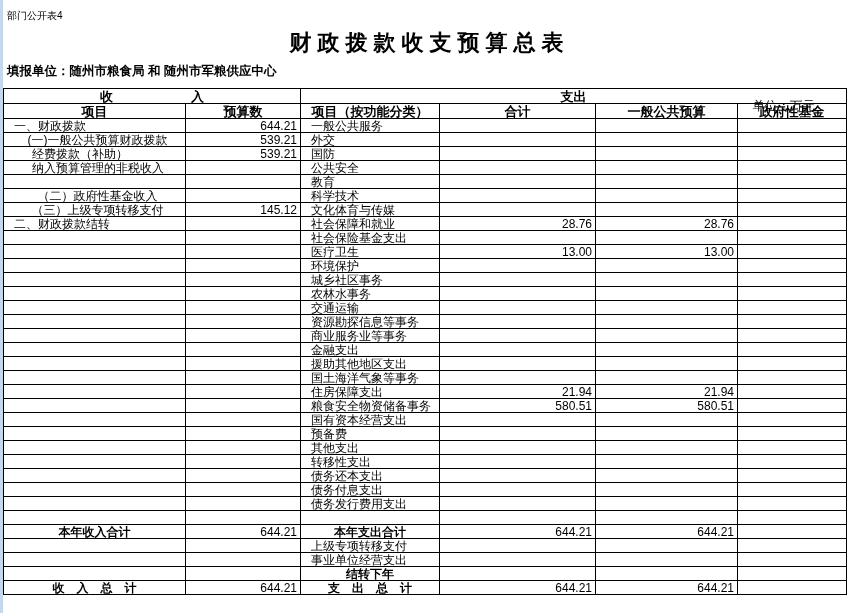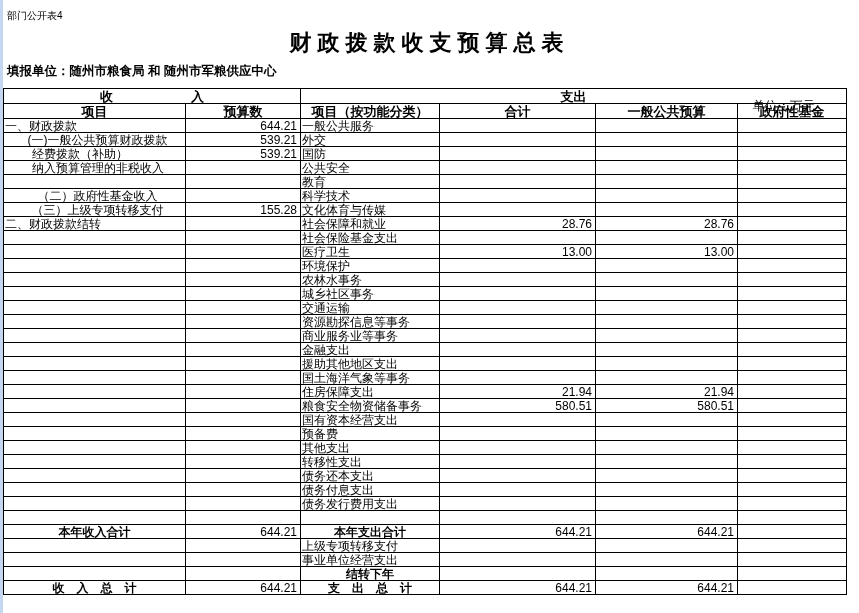--- a/index.html
+++ b/index.html
@@ -54,21 +54,21 @@
   }
   table.budget thead td {
     font-weight: bold;
     text-align: center;
     font-size: 13px;
     height: 14px;
     line-height: 13px;
   }
   table.budget td.item { text-align: left; }
   table.budget td.num  { text-align: right; }
-  table.budget td.ind0 { padding-left: 1px; }
+  table.budget td.ind0 { padding-left: 10px; }
   table.budget td.ind1 { padding-left: 9px; text-align: center; }
   table.budget td.ind2 { padding-left: 28px; }
   table.budget td.bc   { font-weight: bold; text-align: center; }
 </style>
 </head>
 <body>
 
 <div class="left-strip"></div>
 
 <div class="corner-label">部门公开表4</div>
@@ -145,21 +145,21 @@
       <tr>
         <td class="item ind1">（二）政府性基金收入</td>
         <td class="num"></td>
         <td class="item ind0">科学技术</td>
         <td class="num"></td>
         <td class="num"></td>
         <td class="num"></td>
       </tr>
       <tr>
         <td class="item ind1">（三）上级专项转移支付</td>
-        <td class="num">155.28</td>
+        <td class="num">145.12</td>
         <td class="item ind0">文化体育与传媒</td>
         <td class="num"></td>
         <td class="num"></td>
         <td class="num"></td>
       </tr>
       <tr>
         <td class="item ind0">二、财政拨款结转</td>
         <td class="num"></td>
         <td class="item ind0">社会保障和就业</td>
         <td class="num">28.76</td>
@@ -186,29 +186,29 @@
         <td class="item ind0"></td>
         <td class="num"></td>
         <td class="item ind0">环境保护</td>
         <td class="num"></td>
         <td class="num"></td>
         <td class="num"></td>
       </tr>
       <tr>
         <td class="item ind0"></td>
         <td class="num"></td>
+        <td class="item ind0">城乡社区事务</td>
+        <td class="num"></td>
+        <td class="num"></td>
+        <td class="num"></td>
+      </tr>
+      <tr>
+        <td class="item ind0"></td>
+        <td class="num"></td>
         <td class="item ind0">农林水事务</td>
-        <td class="num"></td>
-        <td class="num"></td>
-        <td class="num"></td>
-      </tr>
-      <tr>
-        <td class="item ind0"></td>
-        <td class="num"></td>
-        <td class="item ind0">城乡社区事务</td>
         <td class="num"></td>
         <td class="num"></td>
         <td class="num"></td>
       </tr>
       <tr>
         <td class="item ind0"></td>
         <td class="num"></td>
         <td class="item ind0">交通运输</td>
         <td class="num"></td>
         <td class="num"></td>

